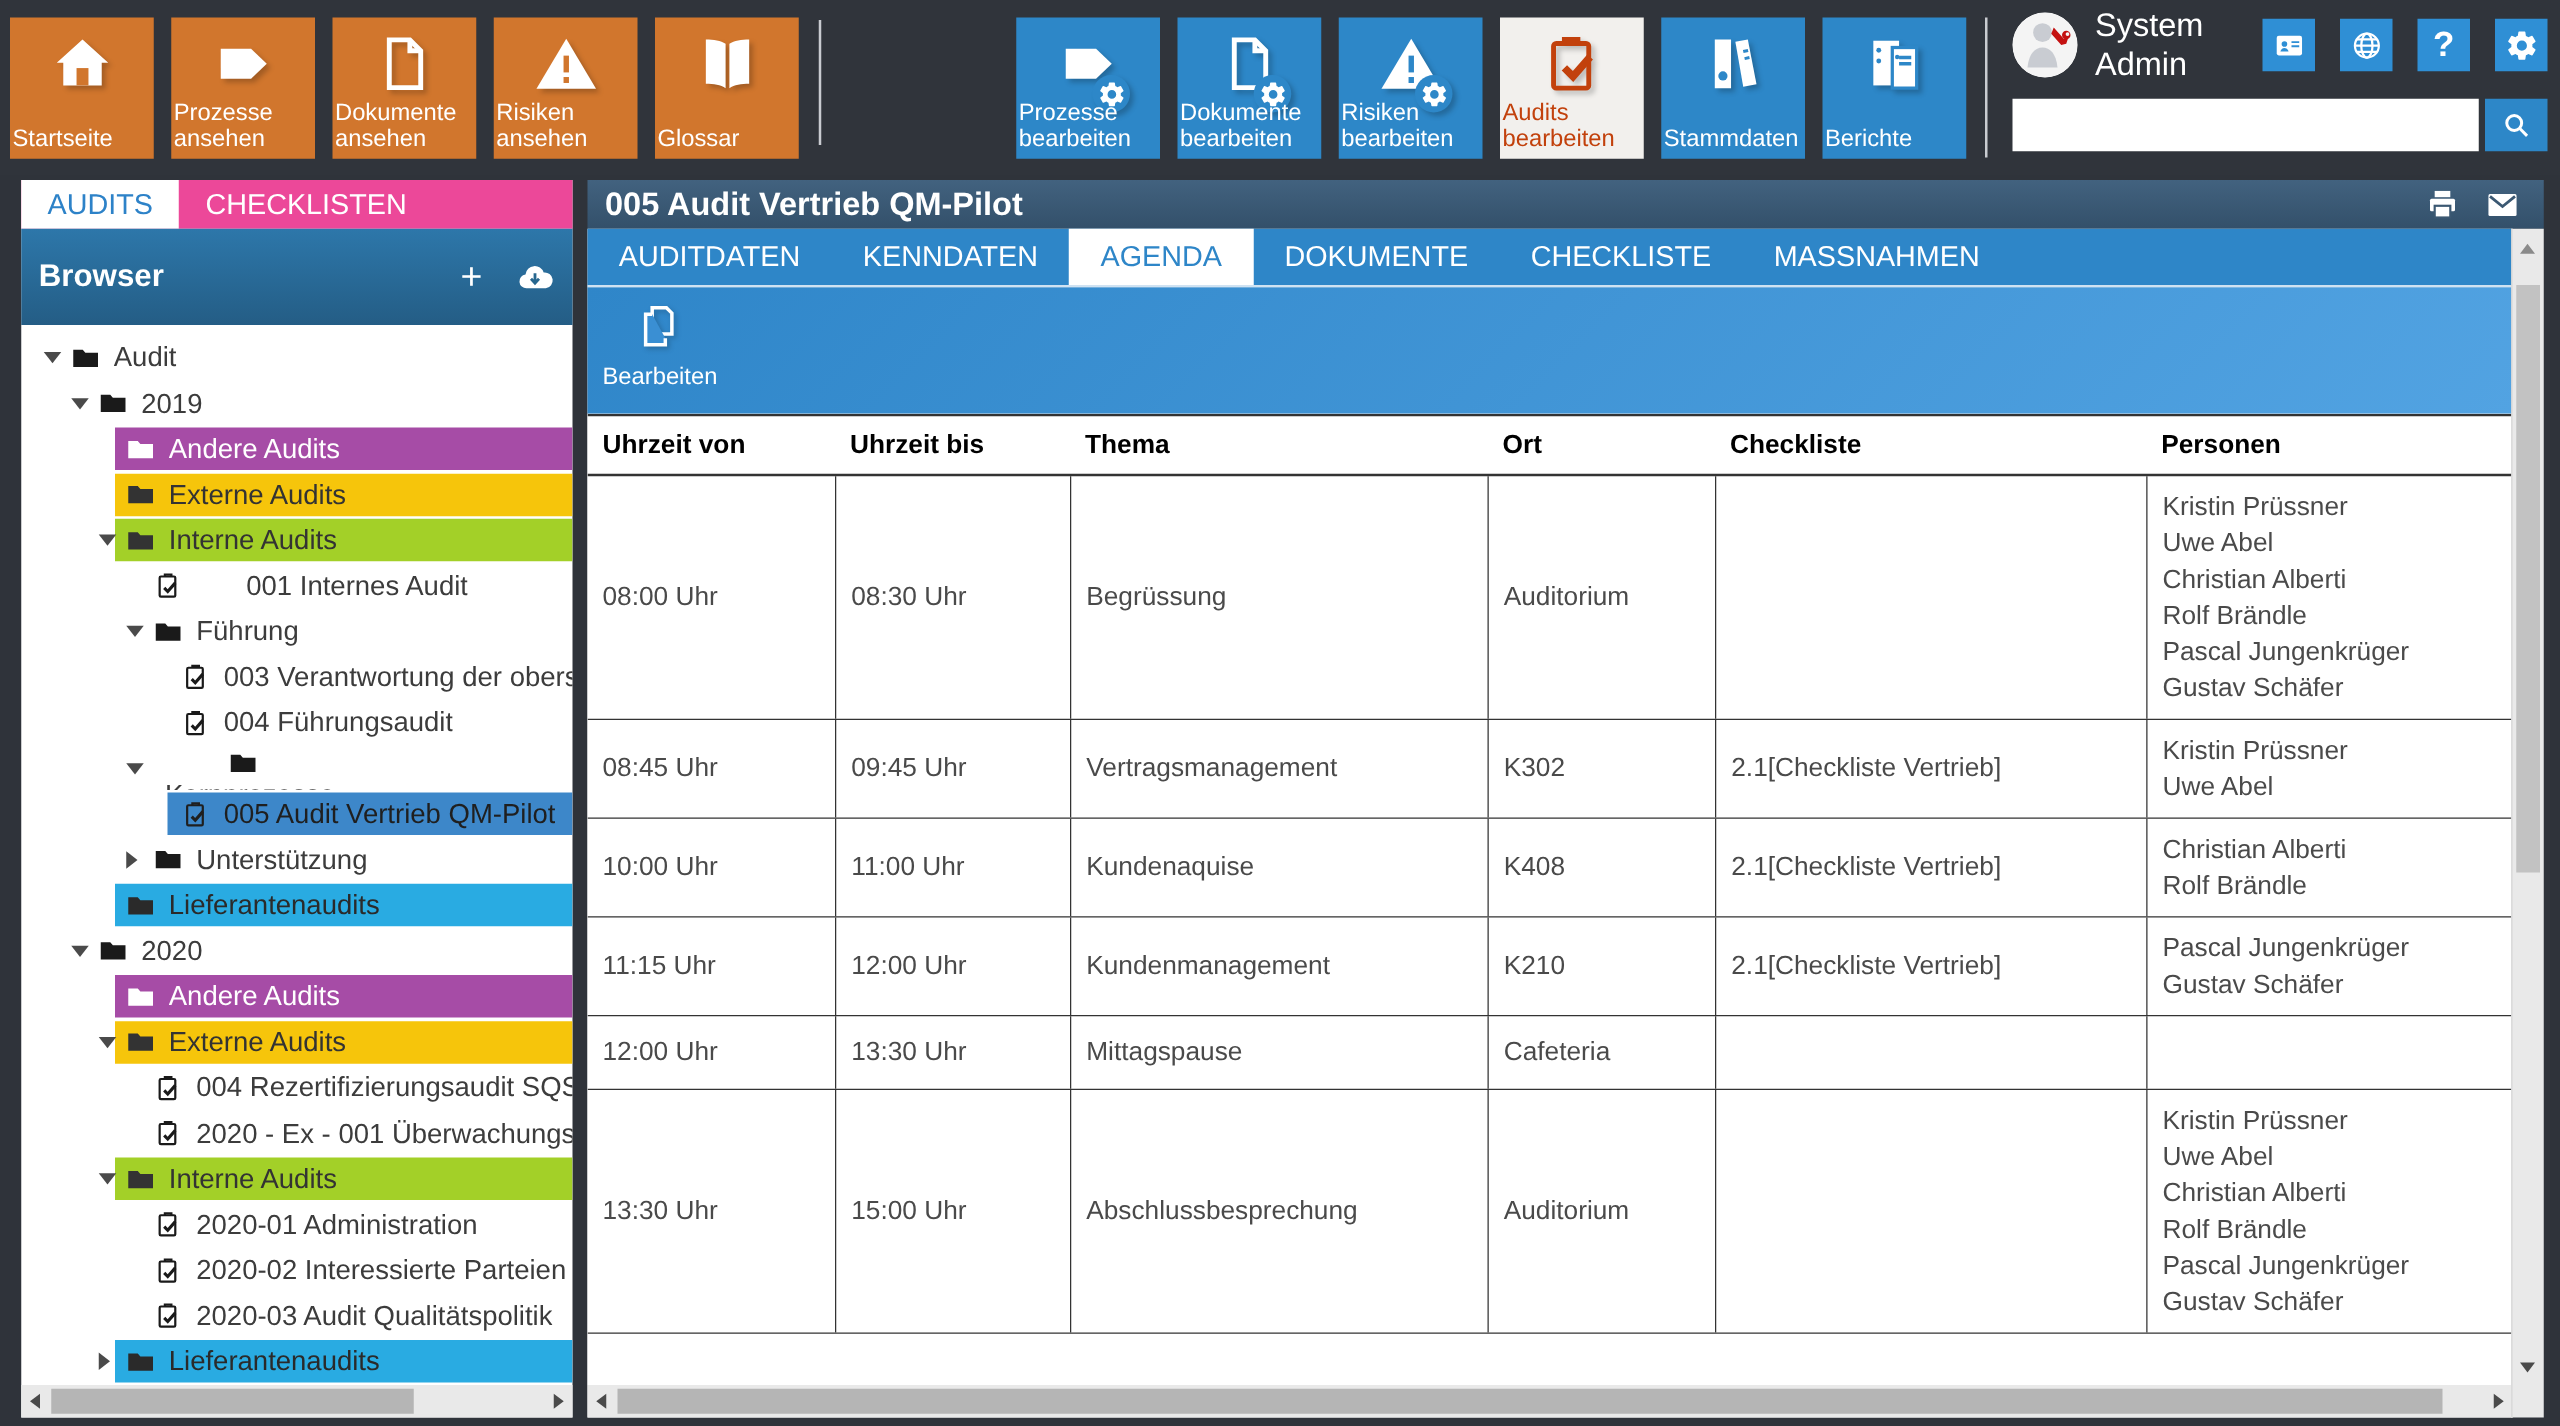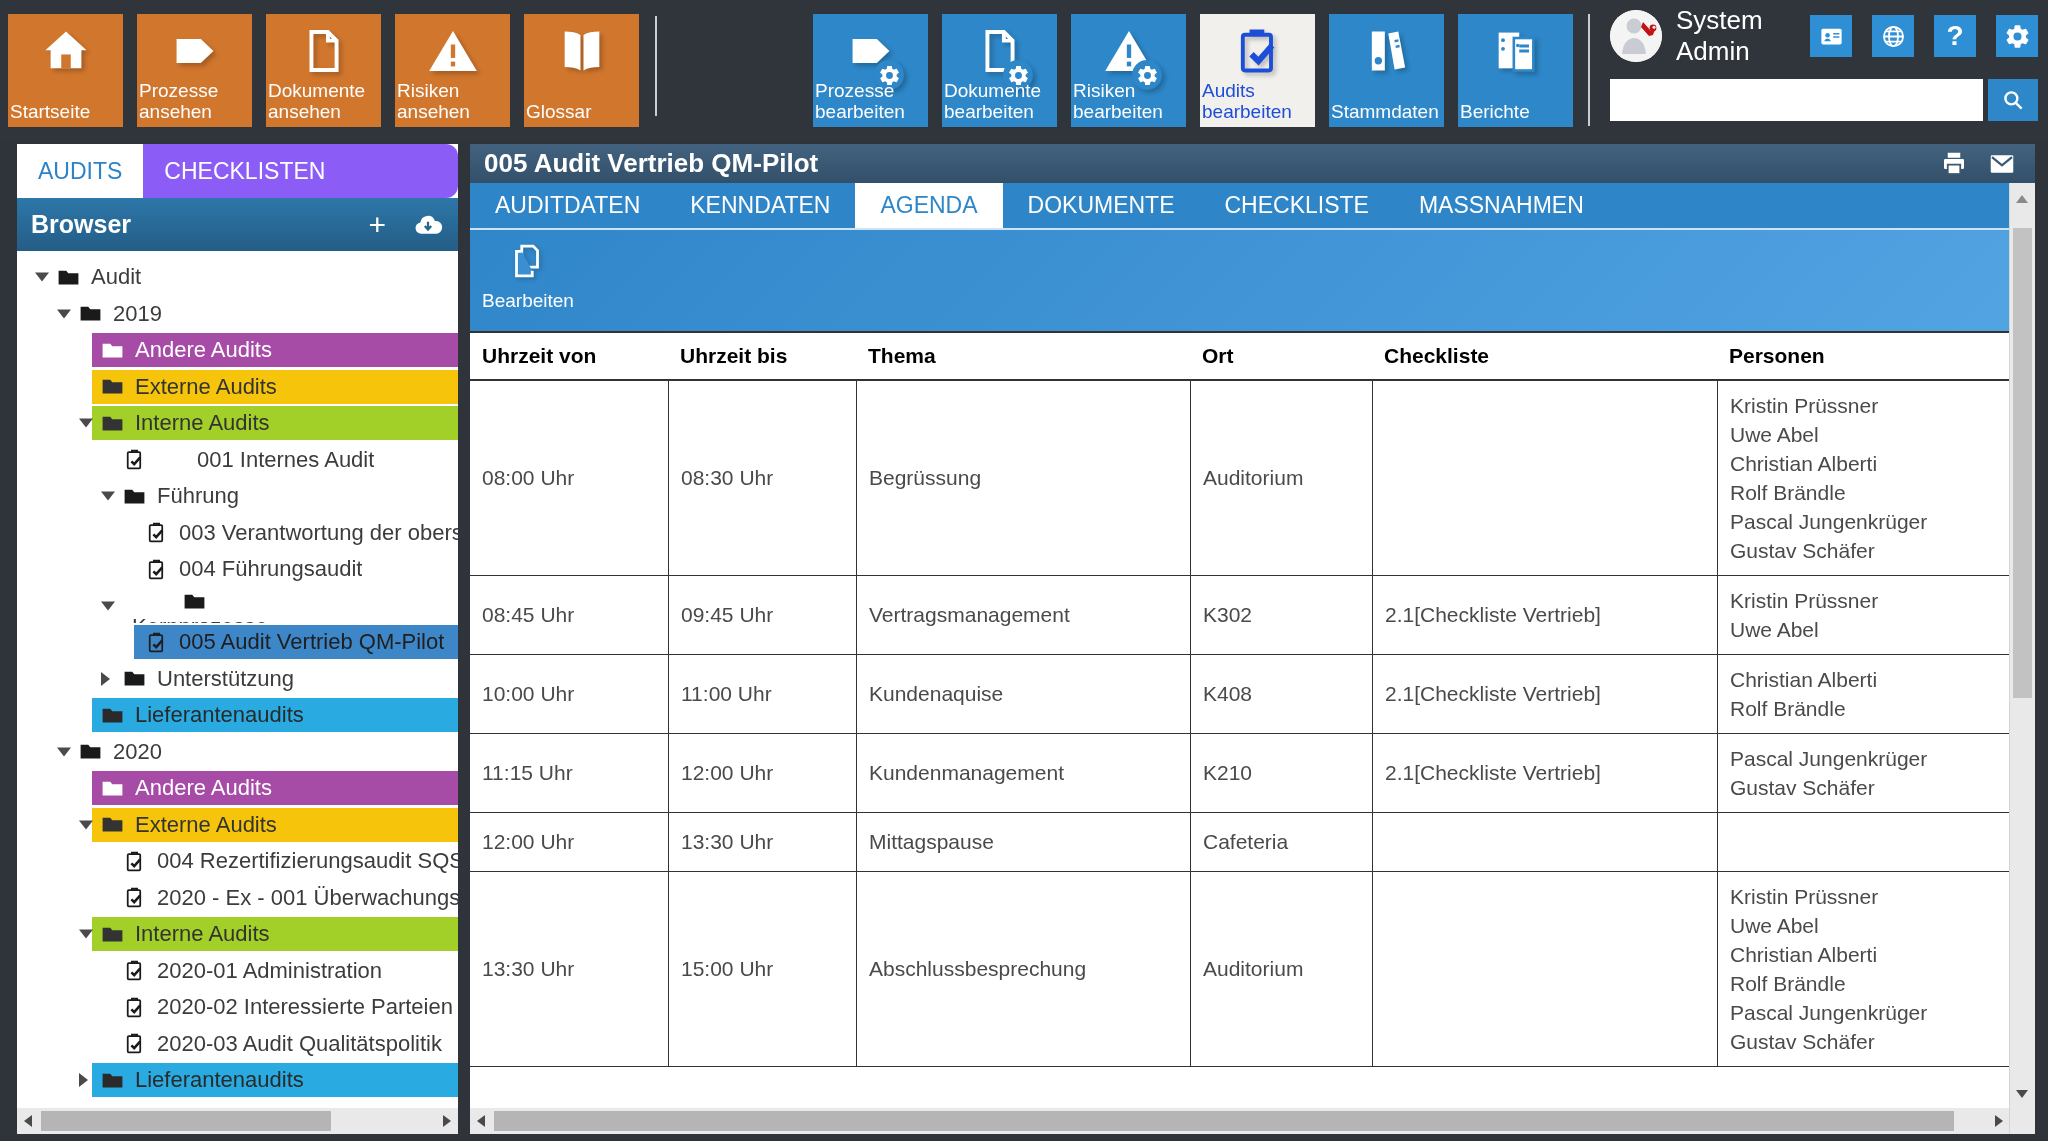--- a/index.html
+++ b/index.html
@@ -10,21 +10,21 @@
   }
   
   .topbar{position:absolute;left:0;top:0;width:2048px;height:140px;background:#30343b;}
   .tile-row{position:absolute;left:8px;top:14px;display:flex;}
   .tile{
     --bg:#d1762d;
     width:115px;height:113px;margin-right:14px;background:var(--bg);
     position:relative;color:#fff;cursor:pointer;flex:none;
   }
   .tile.blue{--bg:#2d87c8;background:var(--bg);}
-  .tile.active{--bg:#f2f0ed;background:var(--bg);color:#1d4ed8;}
+  .tile.active{--bg:#f2f0ed;background:var(--bg);color:#c2410c;}
   .tile-icon{
     position:absolute;left:0;right:0;top:6px;height:62px;
     display:flex;align-items:center;justify-content:center;
     filter:drop-shadow(3px 3px 2px rgba(0,0,0,.22));
   }
   .tile-icon svg{width:52px;height:52px;}
   .gear-badge{
     position:absolute;right:24px;bottom:-8px;width:30px;height:30px;border-radius:50%;
     background:var(--bg);display:flex;align-items:center;justify-content:center;
   }
@@ -55,27 +55,27 @@
   }
   .search-btn{
     --bg:#2d87c8;
     width:50px;height:42px;background:var(--bg);margin-left:5px;border:none;
     display:flex;align-items:center;justify-content:center;color:#fff;cursor:pointer;
   }
   .search-btn svg{width:26px;height:26px;}
 
   
   .sidebar{position:absolute;left:17px;top:144px;width:441px;height:990px;background:#fff;display:flex;flex-direction:column;}
-  .s-tabs{height:54px;background:#8b5cf6;display:flex;flex:none;border-radius:12px;}
+  .s-tabs{height:39px;background:#ec4899;display:flex;flex:none;}
   .s-tab{display:flex;align-items:center;padding:0 21px;font-size:23px;color:#fff;cursor:pointer;}
   .s-tab.active{background:#fff;color:#2d82c8;}
   .browser-bar{
     --bg:#27678f;
     height:45px;flex:none;background:linear-gradient(180deg,#2d77aa,#245d85);
-    display:flex;align-items:center;padding:4px 14px;color:#fff;
+    display:flex;align-items:center;padding:16px 14px;color:#fff;
   }
   .browser-title{font-size:25px;font-weight:bold;flex:1;}
   .plus-icon{font-size:30px;line-height:30px;margin-right:26px;cursor:pointer;}
   .cloud-icon{cursor:pointer;display:flex;}
   .cloud-icon svg{width:32px;height:32px;}
   .tree{flex:1;overflow:hidden;padding-top:8px;position:relative;}
   .trow{position:relative;height:36.5px;display:flex;align-items:center;cursor:pointer;}
   .tarrow{position:absolute;top:50%;transform:translateY(-50%);width:0;height:0;}
   .tri-down{border-left:7px solid transparent;border-right:7px solid transparent;border-top:9px solid #4a4a4a;}
   .tri-right{border-top:7px solid transparent;border-bottom:7px solid transparent;border-left:9px solid #4a4a4a;}

